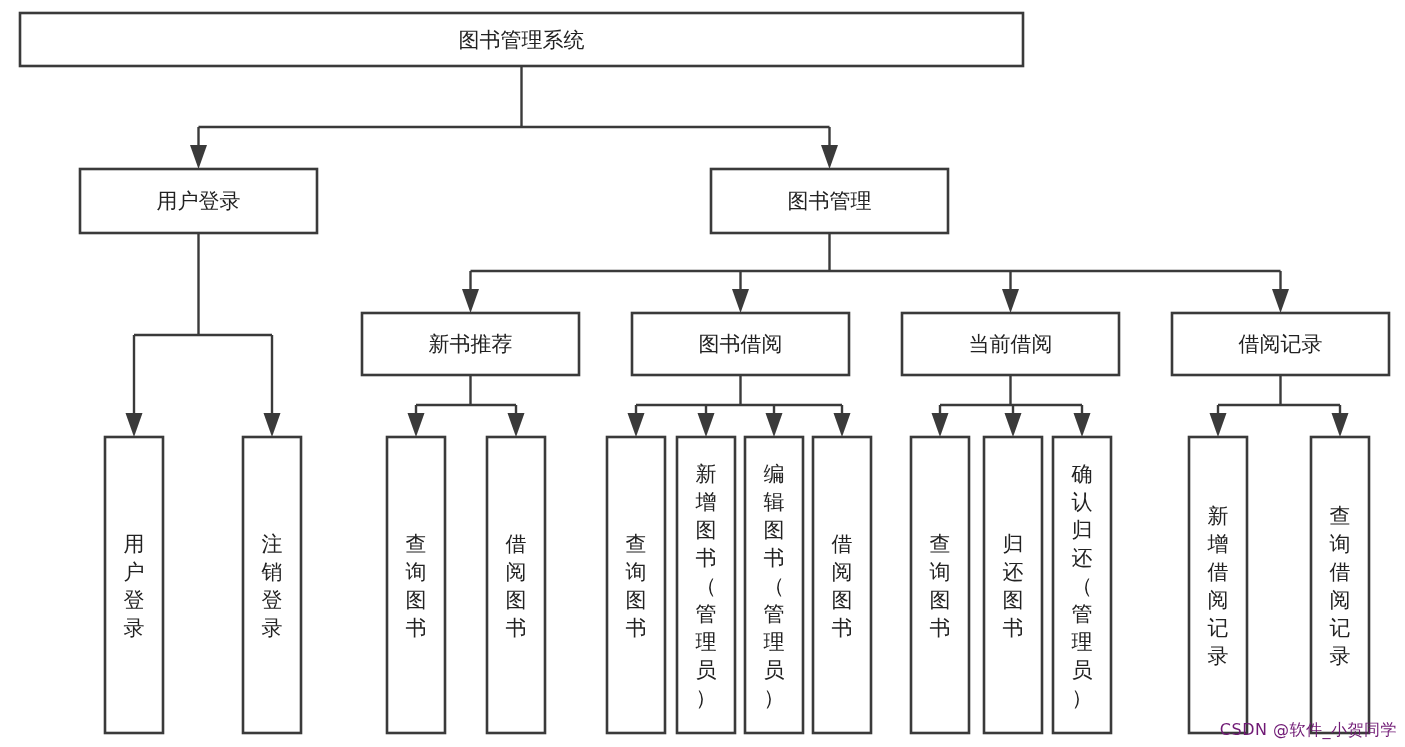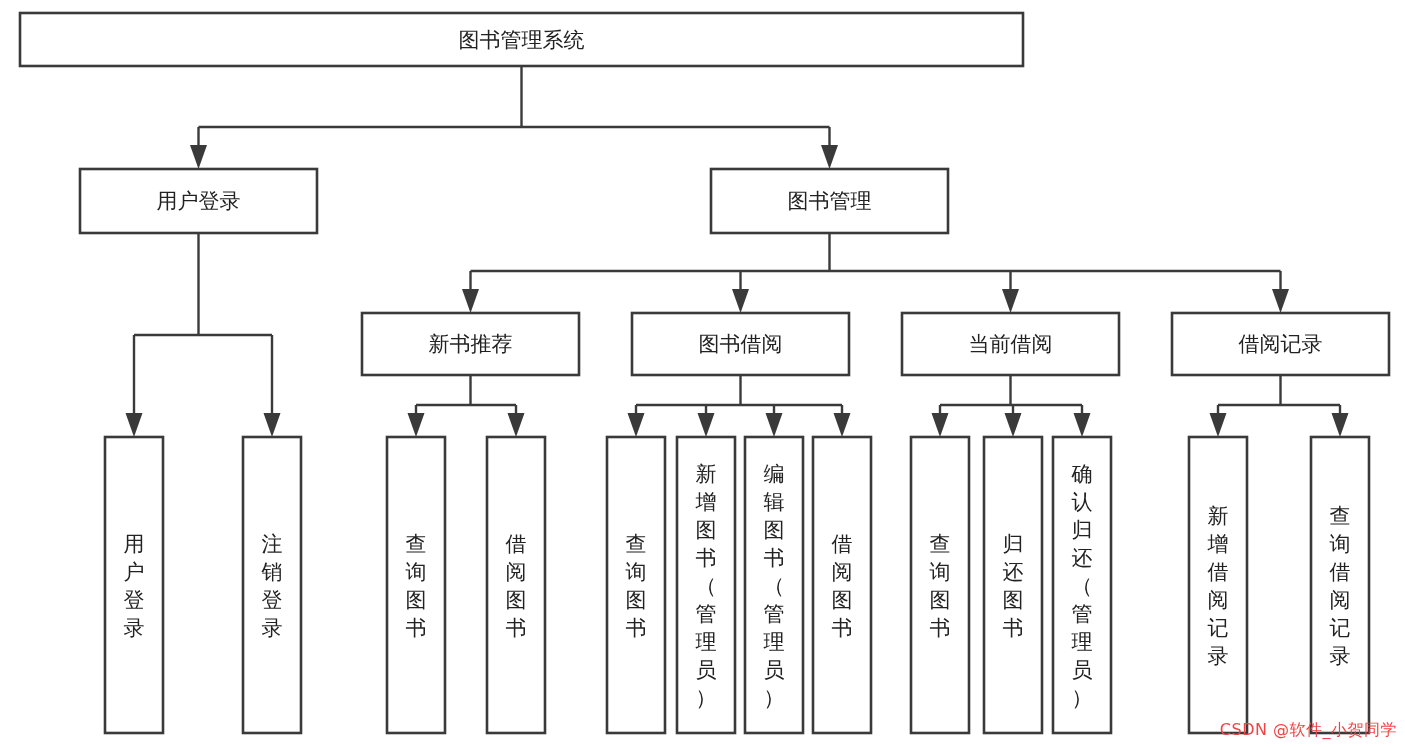--- a/index.html
+++ b/index.html
@@ -57,21 +57,21 @@
   .node-label-v {
     fill: #222222;
     font-family: "DejaVu Sans", "Liberation Sans", sans-serif;
     font-size: 21px;
     text-anchor: middle;
   }
   .watermark {
     position: absolute;
     right: 8px;
     bottom: 6px;
-    color: #ef4444;
+    color: #701a75;
     font-size: 16px;
     font-family: "DejaVu Sans", "Liberation Sans", sans-serif;
     letter-spacing: 0.5px;
     white-space: nowrap;
     pointer-events: none;
   }
 </style>
 </head>
 <body>
 

